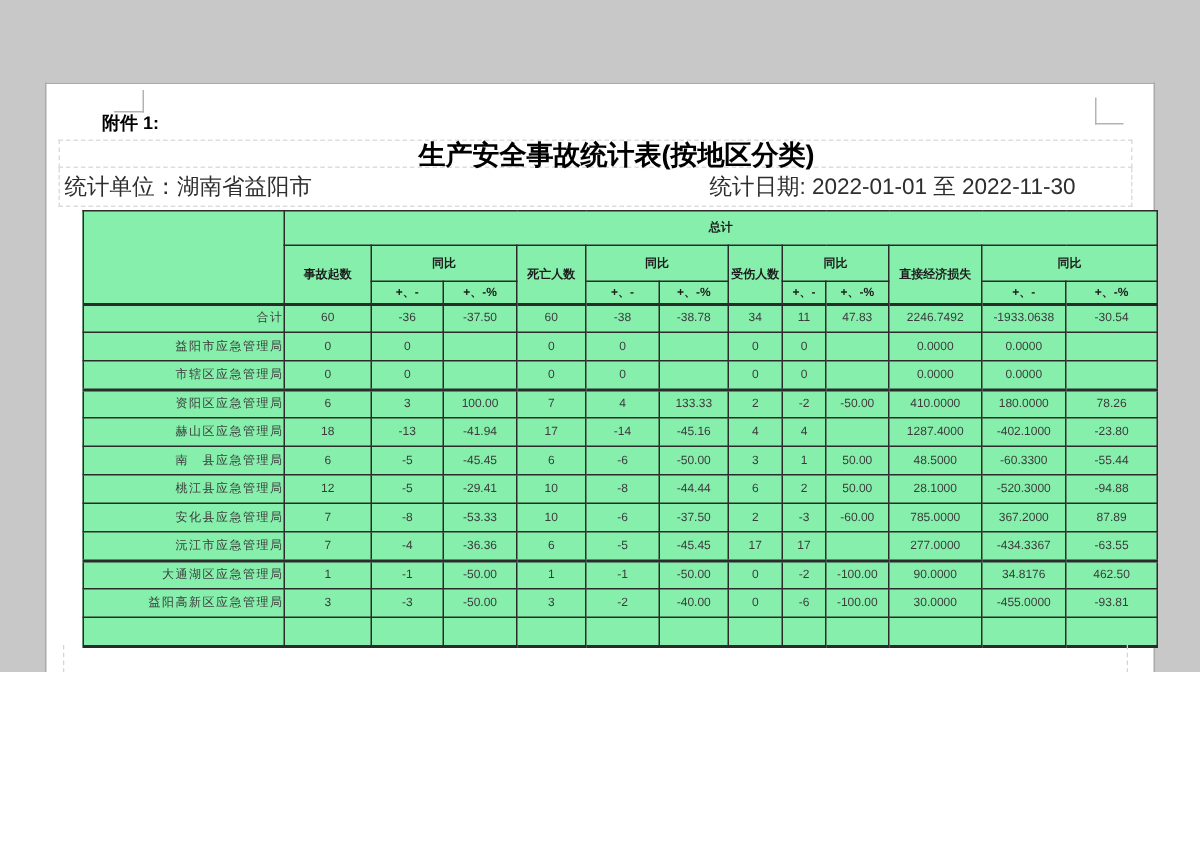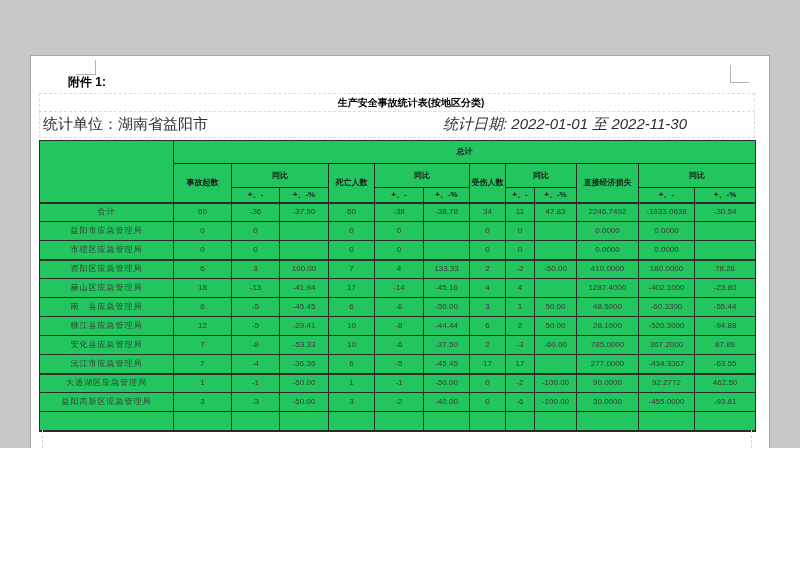--- a/index.html
+++ b/index.html
@@ -9,38 +9,38 @@
         border:1px solid #a9a9a9;border-bottom:none;box-sizing:border-box;}
   
   .crop{position:absolute;}
   .crop.tl{left:45px;top:4px;width:19px;height:14px;border-right:1px solid #b3b3b3;border-bottom:1px solid #b3b3b3;}
   .crop.tr{left:699px;top:9px;width:18px;height:17px;border-left:1px solid #b3b3b3;border-bottom:1px solid #b3b3b3;}
   .crop.bl{left:21px;top:420px;width:16px;height:6px;border-top:1px solid #b3b3b3;border-right:1px solid #b3b3b3;}
   .crop.br{left:701px;top:420px;width:16px;height:6px;border-top:1px solid #b3b3b3;border-left:1px solid #b3b3b3;}
   .attachment{position:absolute;left:37px;top:18px;font-size:12px;font-weight:bold;color:#000;}
   .title-box{position:absolute;left:8px;top:37px;width:716px;height:19px;box-sizing:border-box;
              border:1px dashed #dddddd;display:flex;align-items:center;justify-content:center;}
-  .title-box span{font-size:10px;font-weight:bold;color:#000;margin-left:28px;}
+  .title-box span{font-size:18px;font-weight:bold;color:#000;margin-left:28px;}
   .info-box{position:absolute;left:8px;top:56px;width:716px;height:26px;box-sizing:border-box;
             border:1px dashed #dddddd;border-top:none;display:flex;align-items:center;
             justify-content:space-between;font-size:15px;color:#2e2e2e;padding:0 3px;}
-  .info-box .date{margin-right:64px;font-style:italic;}
+  .info-box .date{margin-right:34px;}
   
-  .stat-table{position:absolute;left:8px;top:84px;width:716px;border-collapse:collapse;
-              table-layout:fixed;background:#22c55e;}
+  .stat-table{position:absolute;left:24px;top:84px;width:716px;border-collapse:collapse;
+              table-layout:fixed;background:#86efac;}
   .stat-table td{border:1px solid #2b2b2b;font-size:8px;line-height:1;text-align:center;
                  padding:0;color:#3c3c3c;white-space:nowrap;overflow:hidden;}
   .stat-table thead td{font-weight:bold;color:#1c1c1c;}
   .stat-table tr.h1{height:23px;}
   .stat-table tr.h2{height:24px;}
   .stat-table tr.h3{height:15px;}
   .stat-table tbody tr{height:19px;}
   .stat-table tbody tr.thick > td{border-top-width:2px;}
   .stat-table tbody tr:last-child td{border-bottom-width:2px;}
-  .stat-table td.region{letter-spacing:1px;}
+  .stat-table td.region{letter-spacing:1px;text-align:right;}
   
   .frame-bottom{position:absolute;left:11px;top:374px;width:710px;height:39px;box-sizing:border-box;
                 border-left:1px dashed #d4d4d4;border-right:1px dashed #d4d4d4;border-bottom:1px dashed #cccccc;}
   .page-number{position:absolute;top:446px;left:0;width:740px;text-align:center;
                font-size:9px;color:#8a8a8a;}
 </style>
 </head>
 <body>
 
 <div class="canvas">
@@ -245,21 +245,21 @@
             <td>1</td>
             <td>-1</td>
             <td>-50.00</td>
             <td>1</td>
             <td>-1</td>
             <td>-50.00</td>
             <td>0</td>
             <td>-2</td>
             <td>-100.00</td>
             <td>90.0000</td>
-            <td>92.2772</td>
+            <td>34.8176</td>
             <td>462.50</td>
           </tr>
           <tr>
             <td class="region">益阳高新区应急管理局</td>
             <td>3</td>
             <td>-3</td>
             <td>-50.00</td>
             <td>3</td>
             <td>-2</td>
             <td>-40.00</td>

